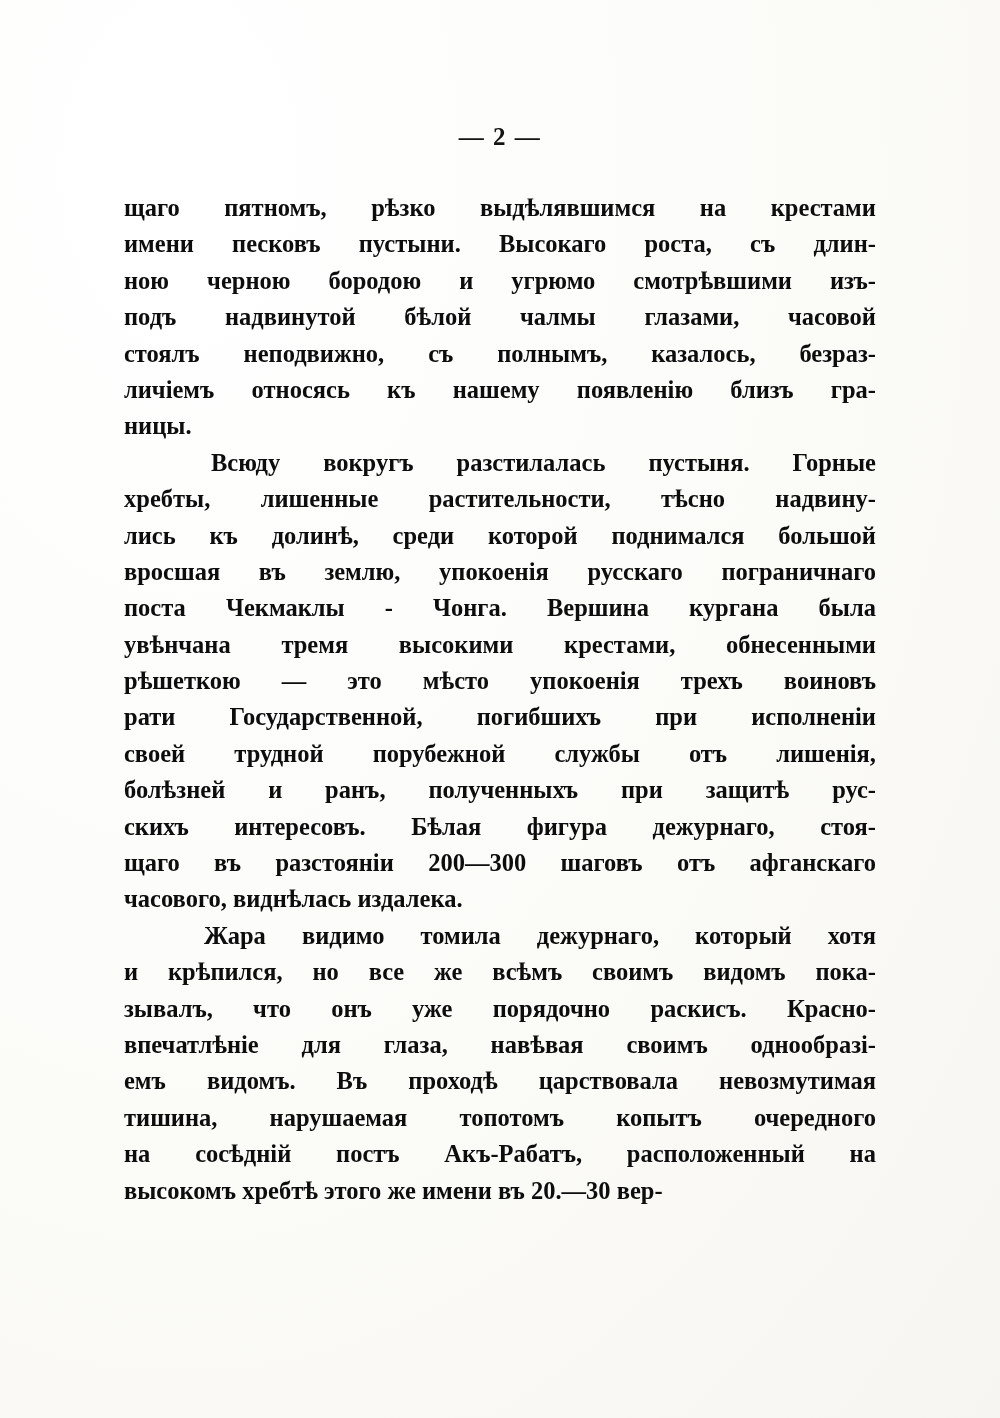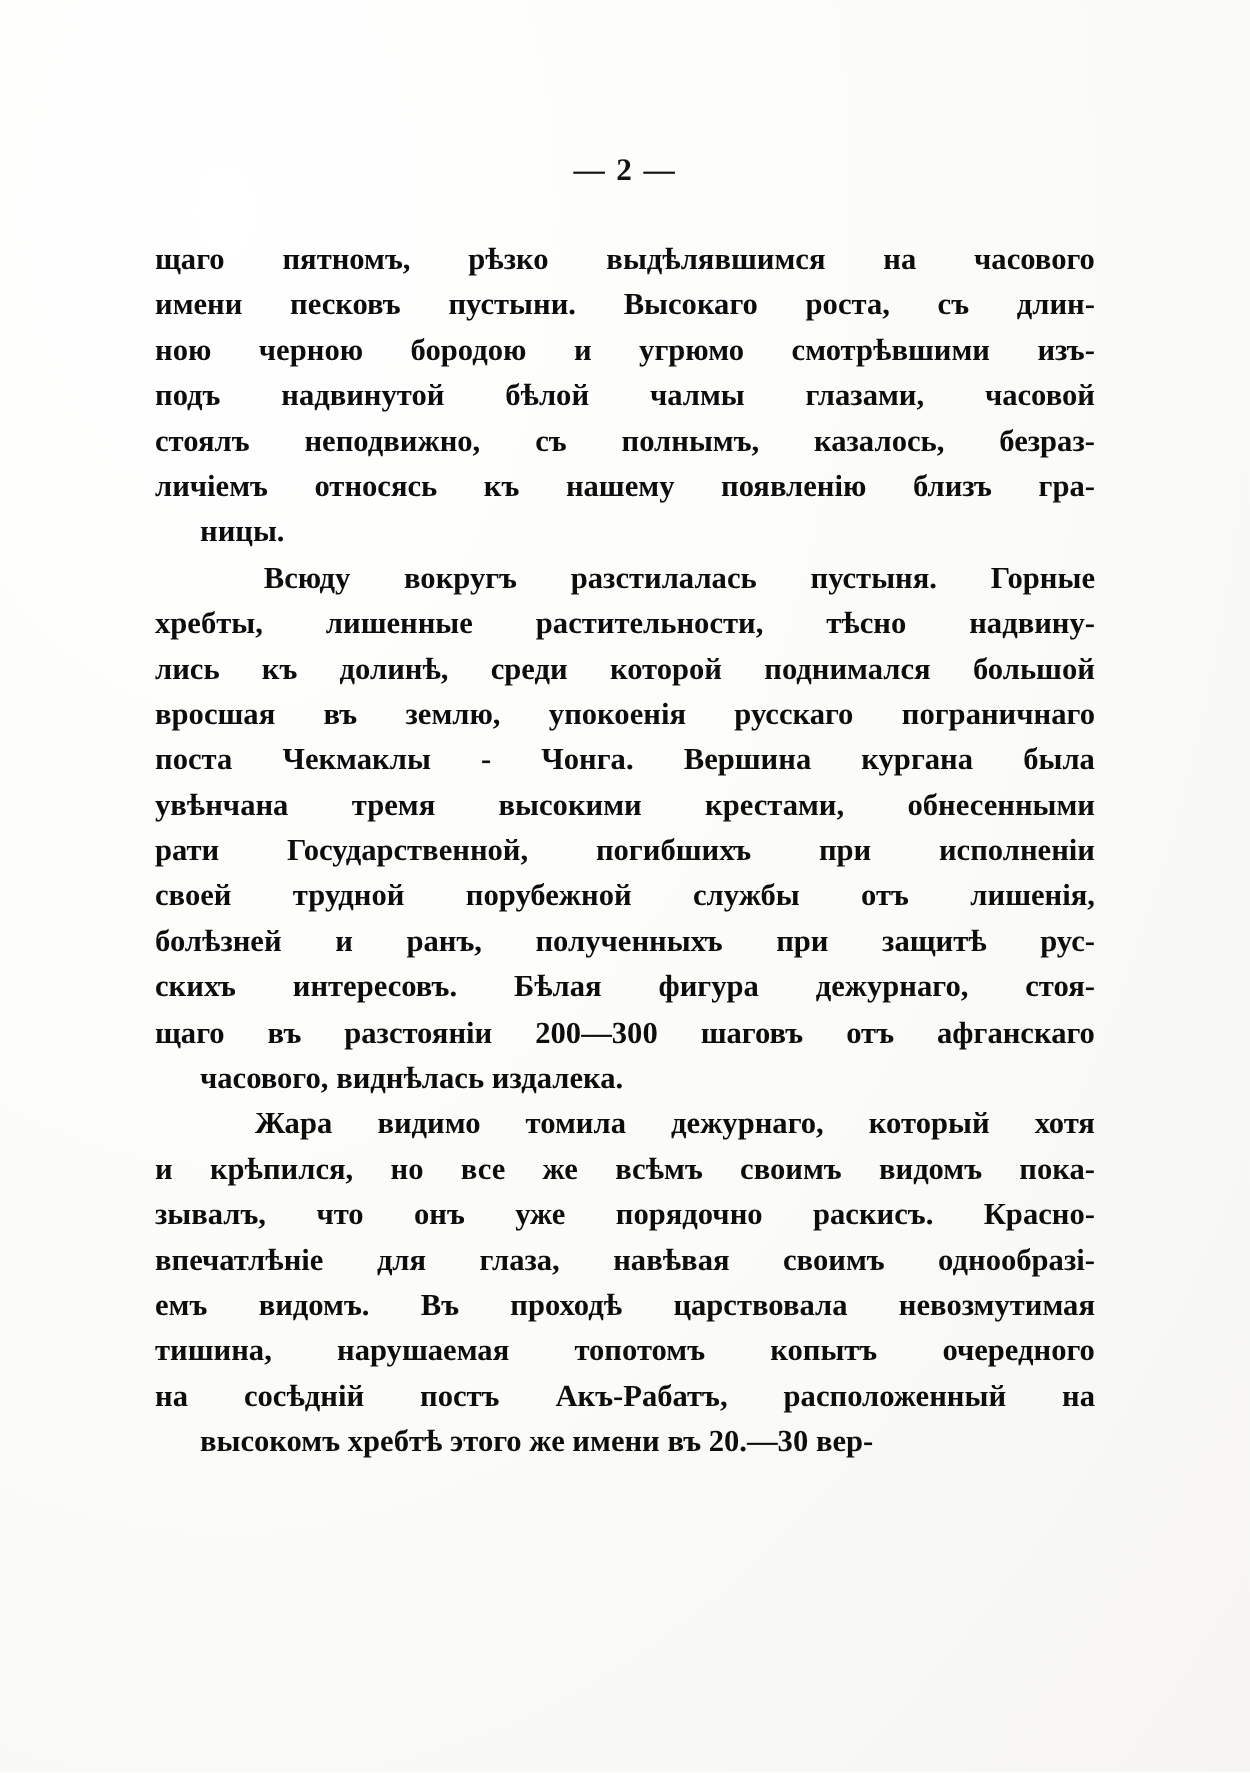--- a/index.html
+++ b/index.html
@@ -51,21 +51,20 @@
   
   .line {
     display: flex;
     justify-content: space-between;
     white-space: pre;
     height: 36.4px;
     line-height: 36.4px;
   }
   .line.flush {
     display: block;
-    margin-left: 36px;
   }
   .line .w {
     display: inline-block;
   }
   .line.indent::before {
     content: "";
     display: inline-block;
     width: 44px;
     flex: 0 0 44px;
   }
@@ -82,35 +81,36 @@
 
 <div class="page">
   <div class="page-paper"></div>
 
   <div class="page-inner">
 
     <div class="folio">— 2 —</div>
 
     <div class="textblock" id="textblock">
         <div class="para-box">
-          <div class="line"><span class="w">щаго</span><span class="w">пятномъ,</span><span class="w">рѣзко</span><span class="w">выдѣлявшимся</span><span class="w">на</span><span class="w">часового</span></div>
+          <div class="line"><span class="w">щаго</span><span class="w">пятномъ,</span><span class="w">рѣзко</span><span class="w">выдѣлявшимся</span><span class="w">на</span><span class="w">крестами</span></div>
           <div class="line"><span class="w">имени</span><span class="w">песковъ</span><span class="w">пустыни.</span><span class="w">Высокаго</span><span class="w">роста,</span><span class="w">съ</span><span class="w">длин-</span></div>
           <div class="line"><span class="w">ною</span><span class="w">черною</span><span class="w">бородою</span><span class="w">и</span><span class="w">угрюмо</span><span class="w">смотрѣвшими</span><span class="w">изъ-</span></div>
           <div class="line"><span class="w">подъ</span><span class="w">надвинутой</span><span class="w">бѣлой</span><span class="w">чалмы</span><span class="w">глазами,</span><span class="w">часовой</span></div>
           <div class="line"><span class="w">стоялъ</span><span class="w">неподвижно,</span><span class="w">съ</span><span class="w">полнымъ,</span><span class="w">казалось,</span><span class="w">безраз-</span></div>
           <div class="line"><span class="w">личіемъ</span><span class="w">относясь</span><span class="w">къ</span><span class="w">нашему</span><span class="w">появленію</span><span class="w">близъ</span><span class="w">гра-</span></div>
           <div class="line flush"><span class="w">ницы.</span></div>
         </div>
         <div class="para-box">
           <div class="line indent"><span class="w">Всюду</span><span class="w">вокругъ</span><span class="w">разстилалась</span><span class="w">пустыня.</span><span class="w">Горные</span></div>
           <div class="line"><span class="w">хребты,</span><span class="w">лишенные</span><span class="w">растительности,</span><span class="w">тѣсно</span><span class="w">надвину-</span></div>
           <div class="line"><span class="w">лись</span><span class="w">къ</span><span class="w">долинѣ,</span><span class="w">среди</span><span class="w">которой</span><span class="w">поднимался</span><span class="w">большой</span></div>
           <div class="line"><span class="w">вросшая</span><span class="w">въ</span><span class="w">землю,</span><span class="w">упокоенія</span><span class="w">русскаго</span><span class="w">пограничнаго</span></div>
           <div class="line"><span class="w">поста</span><span class="w">Чекмаклы</span><span class="w">-</span><span class="w">Чонга.</span><span class="w">Вершина</span><span class="w">кургана</span><span class="w">была</span></div>
           <div class="line"><span class="w">увѣнчана</span><span class="w">тремя</span><span class="w">высокими</span><span class="w">крестами,</span><span class="w">обнесенными</span></div>
+          <div class="line"><span class="w">рѣшеткою</span><span class="w">—</span><span class="w">это</span><span class="w">мѣсто</span><span class="w">упокоенія</span><span class="w">трехъ</span><span class="w">воиновъ</span></div>
           <div class="line"><span class="w">рати</span><span class="w">Государственной,</span><span class="w">погибшихъ</span><span class="w">при</span><span class="w">исполненіи</span></div>
           <div class="line"><span class="w">своей</span><span class="w">трудной</span><span class="w">порубежной</span><span class="w">службы</span><span class="w">отъ</span><span class="w">лишенія,</span></div>
           <div class="line"><span class="w">болѣзней</span><span class="w">и</span><span class="w">ранъ,</span><span class="w">полученныхъ</span><span class="w">при</span><span class="w">защитѣ</span><span class="w">рус-</span></div>
           <div class="line"><span class="w">скихъ</span><span class="w">интересовъ.</span><span class="w">Бѣлая</span><span class="w">фигура</span><span class="w">дежурнаго,</span><span class="w">стоя-</span></div>
           <div class="line"><span class="w">щаго</span><span class="w">въ</span><span class="w">разстояніи</span><span class="w">200—300</span><span class="w">шаговъ</span><span class="w">отъ</span><span class="w">афганскаго</span></div>
           <div class="line flush"><span class="w">часового, виднѣлась издалека.</span></div>
         </div>
         <div class="para-box">
           <div class="line indent"><span class="w">Жара</span><span class="w">видимо</span><span class="w">томила</span><span class="w">дежурнаго,</span><span class="w">который</span><span class="w">хотя</span></div>
           <div class="line"><span class="w">и</span><span class="w">крѣпился,</span><span class="w">но</span><span class="w">все</span><span class="w">же</span><span class="w">всѣмъ</span><span class="w">своимъ</span><span class="w">видомъ</span><span class="w">пока-</span></div>

